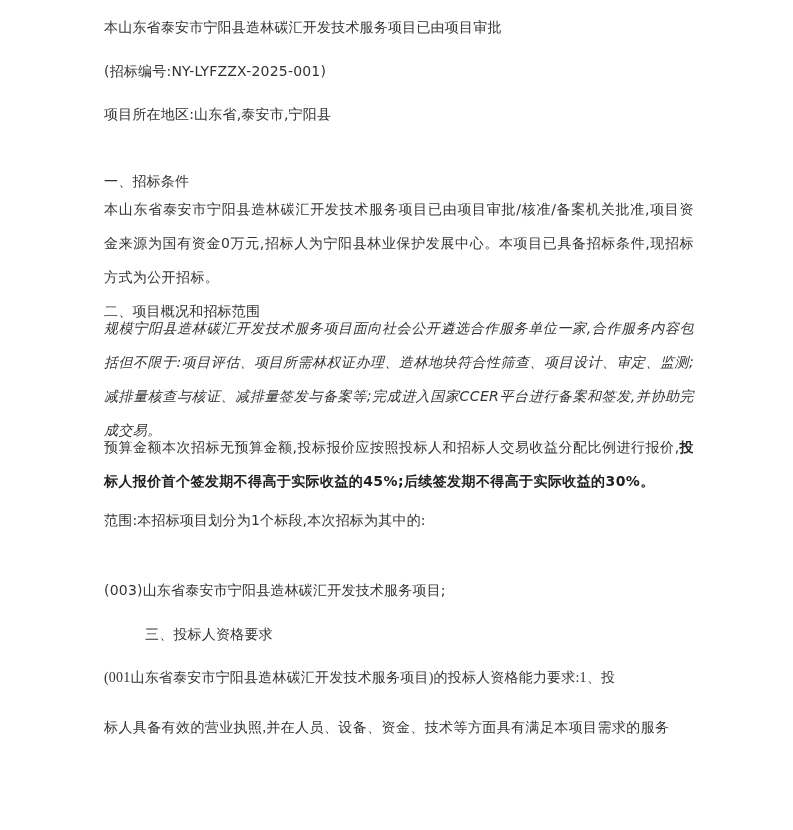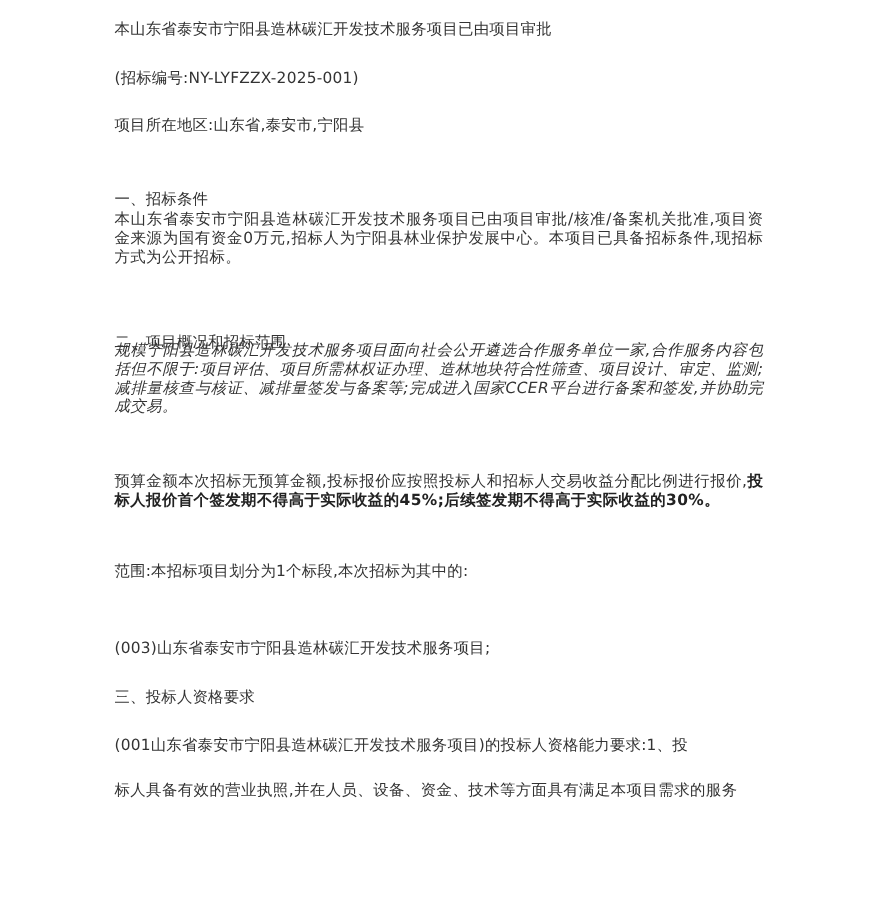--- a/index.html
+++ b/index.html
@@ -26,21 +26,21 @@
     position: absolute;
     left: 0;
     white-space: nowrap;
     line-height: 20px;
     letter-spacing: 0.2px;
   }
   .para {
     position: absolute;
     left: 0;
     width: 590px;
-    line-height: 17px;
+    line-height: 34px;
     text-align: justify;
     letter-spacing: 0.4px;
     word-break: break-all;
   }
   .bold {
     font-weight: bold;
     color: #222222;
   }
 </style>
 </head>
@@ -55,16 +55,16 @@
   <div class="para" style="top:192px;">本山东省泰安市宁阳县造林碳汇开发技术服务项目已由项目审批/核准/备案机关批准,项目资金来源为国有资金0万元,招标人为宁阳县林业保护发展中心。本项目已具备招标条件,现招标方式为公开招标。</div>
 
   <div class="line" style="top:285px;margin-top:16px;">二、项目概况和招标范围</div>
   <div class="para" style="top:311px;font-style:italic;">规模宁阳县造林碳汇开发技术服务项目面向社会公开遴选合作服务单位一家,合作服务内容包括但不限于:项目评估、项目所需林权证办理、造林地块符合性筛查、项目设计、审定、监测;减排量核查与核证、减排量签发与备案等;完成进入国家CCER平台进行备案和签发,并协助完成交易。</div>
 
   <div class="para" style="top:430px;"><span>预算金额本次招标无预算金额,投标报价应按照投标人和招标人交易收益分配比例进行报价,</span><span class="bold">投标人报价首个签发期不得高于实际收益的45%;后续签发期不得高于实际收益的30%。</span></div>
 
   <div class="line" style="top:510px;">范围:本招标项目划分为1个标段,本次招标为其中的:</div>
   <div class="line" style="top:580px;">(003)山东省泰安市宁阳县造林碳汇开发技术服务项目;</div>
 
-  <div class="line" style="top:624px;">三、投标人资格要求</div>
-  <div class="line" style="top:668px;">(001山东省泰安市宁阳县造林碳汇开发技术服务项目)的投标人资格能力要求:1、投</div>
-  <div class="para" style="top:711px;">标人具备有效的营业执照,并在人员、设备、资金、技术等方面具有满足本项目需求的服务</div>
+  <div class="line" style="top:624px;margin-left:41px;">三、投标人资格要求</div>
+  <div class="line" style="top:668px;font-family:Liberation Serif, serif;">(001山东省泰安市宁阳县造林碳汇开发技术服务项目)的投标人资格能力要求:1、投</div>
+  <div class="para" style="top:711px;font-family:Liberation Serif, serif;">标人具备有效的营业执照,并在人员、设备、资金、技术等方面具有满足本项目需求的服务</div>
 </div>
 
 </body></html>

